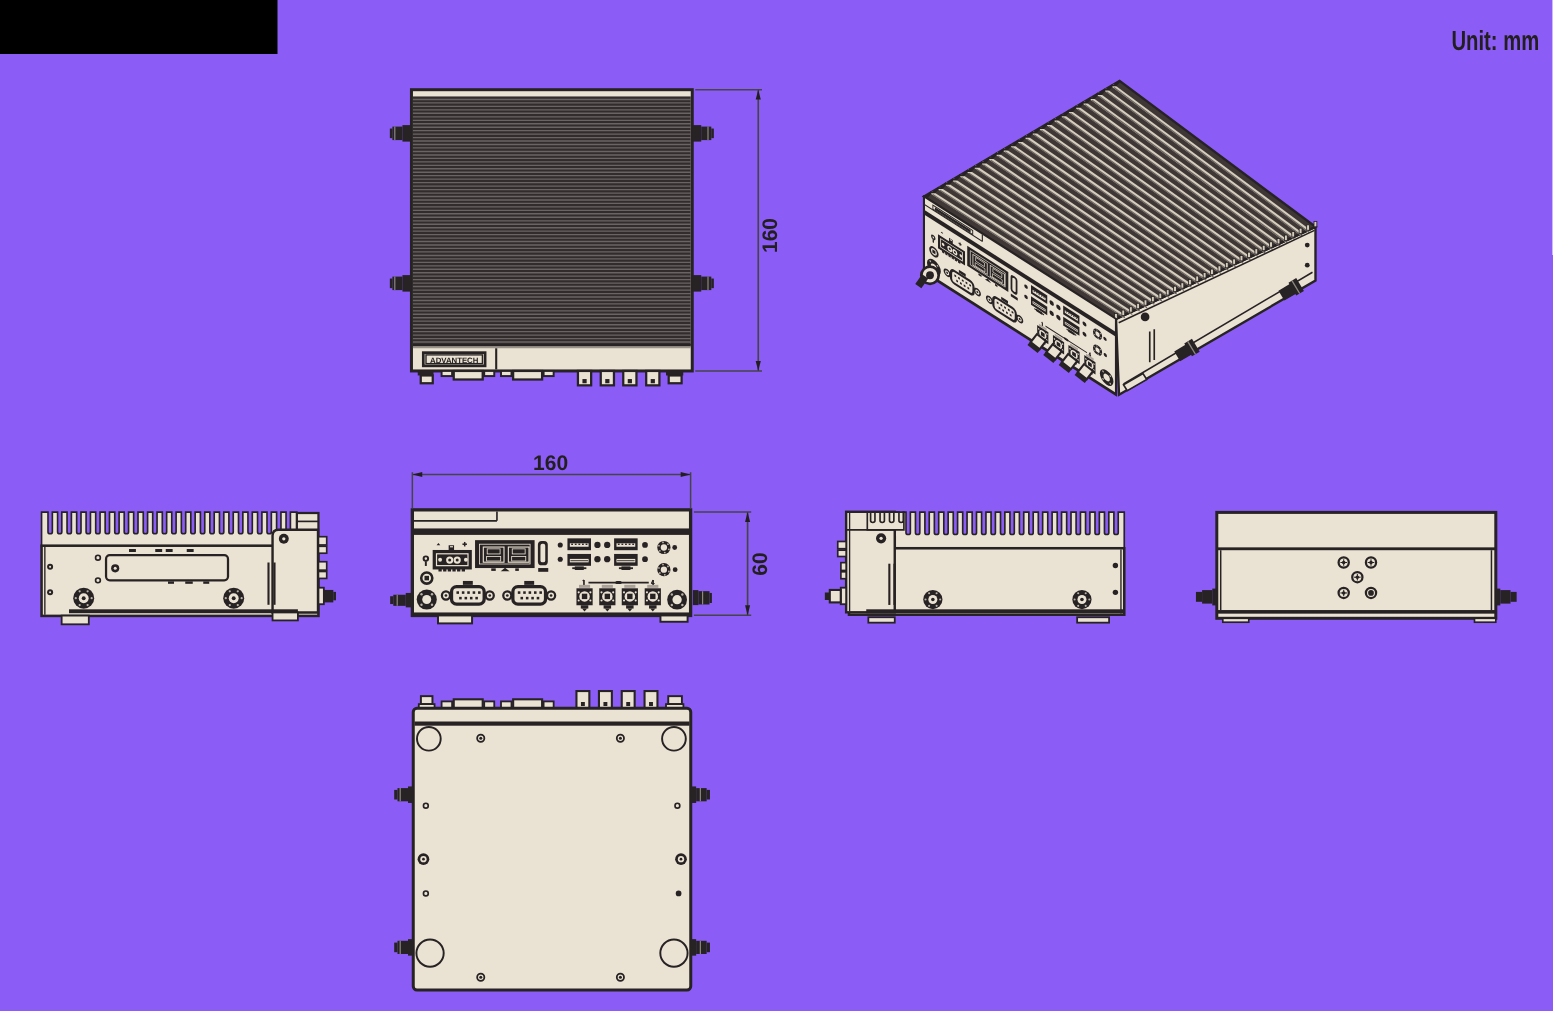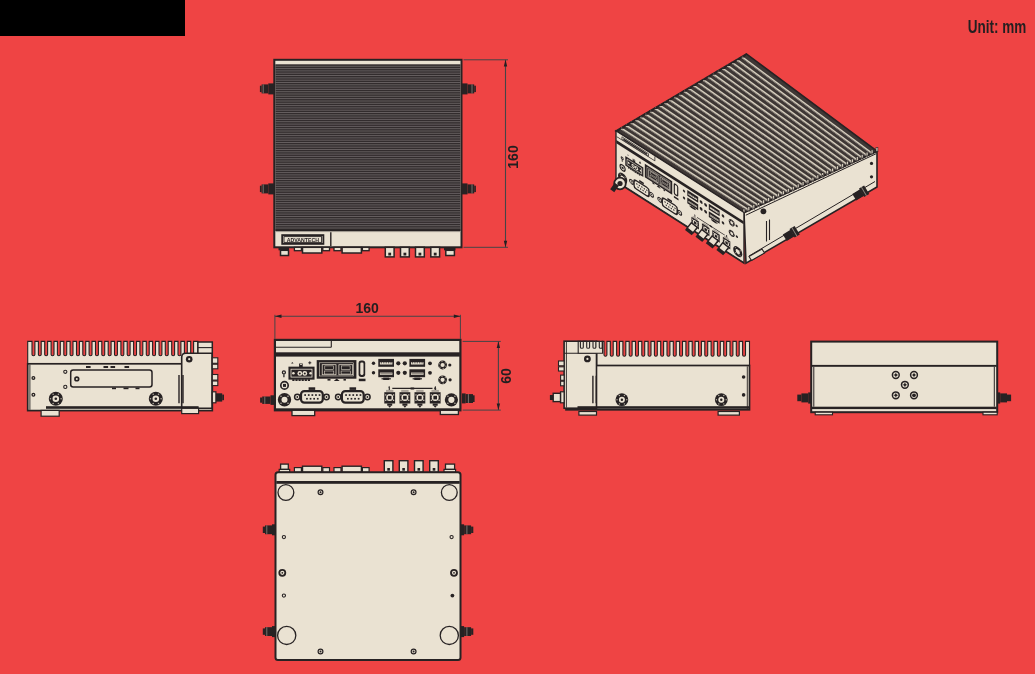--- a/index.html
+++ b/index.html
@@ -1,16 +1,16 @@
 <!DOCTYPE html>
 <html><head>
 <meta charset="utf-8">
 <style>
   html,body { margin:0; padding:0; background:#ffffff; }
-  #page { position:relative; width:1035px; height:674px; background:#ef4444;
+  #page { position:relative; width:1035px; height:674px; background:#8b5cf6;
           font-family:"Liberation Sans", sans-serif; overflow:hidden; }
   #bar { position:absolute; left:0; top:0; width:185px; height:36px; background:#000; }
   #unit { position:absolute; right:9px; top:16px; font-size:18.5px; font-weight:700; color:#231f20; transform:scaleX(0.73); transform-origin:100% 0; letter-spacing:0px; }
 </style>
 </head>
 <body>
 <div id="page">
   <div id="bar"></div>
   <div id="unit">Unit: mm</div>
   <svg width="1035" height="674" viewBox="0 0 1035 674" style="position:absolute;left:0;top:0">

